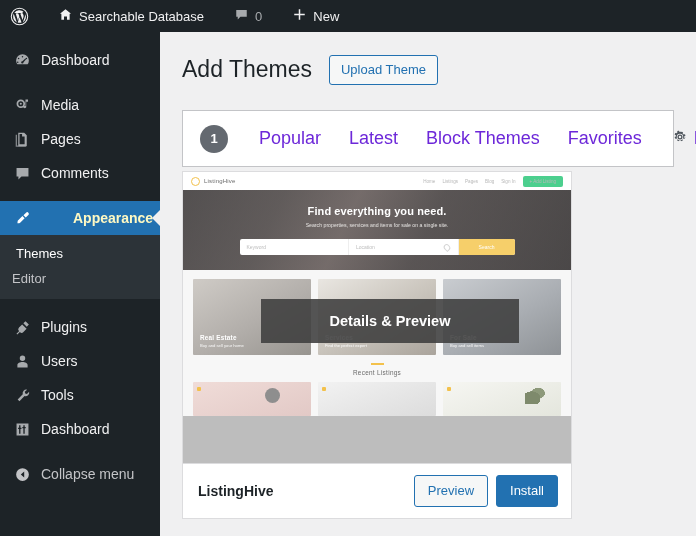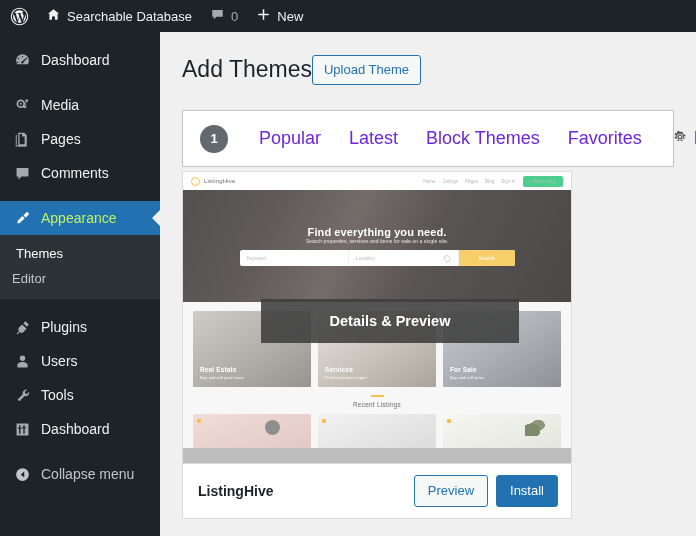--- a/index.html
+++ b/index.html
@@ -9,21 +9,21 @@
     font-family: "Liberation Sans", sans-serif;
     background: #f0f0f1;
   }
 
   
   #adminbar {
     position: absolute; top: 0; left: 0;
     width: 696px; height: 32px;
     background: #1d2327;
     display: flex; align-items: center;
-    color: #f0f0f1; font-size: 13px;
+    color: #f0f0f1; font-size: 13px; gap: 12px;
   }
   .ab-item {
     display: flex; align-items: center; gap: 6px;
     height: 32px; padding: 0 9px;
     color: #f0f0f1; white-space: nowrap;
   }
   .ab-item.logo { padding: 0 8px 0 10px; }
   .ab-label { font-size: 13px; line-height: 1; }
   .ab-count { color: #a7aaad; font-size: 13px; }
   .wp-logo svg { display: block; }
@@ -41,21 +41,21 @@
     height: 34px; padding-left: 12px;
     color: #f0f0f1; font-size: 14px;
   }
   .menu-item .mi-ico {
     width: 20px; height: 20px;
     display: flex; align-items: center; justify-content: center;
     margin-right: 9px; color: #a7aaad; flex: none;
   }
   .menu-item .mi-label { line-height: 1; }
   .menu-item.current {
-    background: #2271b1; color: #bef264; font-weight: 400;
+    background: #2271b1; color: #fef9c3; font-weight: 700; gap: 32px;
   }
   .menu-item.current .mi-ico { color: #fff; }
   .menu-item.current::after {
     content: ""; position: absolute; right: 0; top: 50%;
     margin-top: -8px;
     border-style: solid; border-width: 8px 8px 8px 0;
     border-color: transparent #f0f0f1 transparent transparent;
   }
   .menu-sep { height: 11px; }
   #submenu { background: #2c3338; padding: 6px 0 8px 0; }
@@ -68,21 +68,21 @@
   .collapse-item .mi-ico { color: #c3c4c7; }
 
   
   #content {
     position: absolute; top: 32px; left: 160px;
     width: 536px; height: 504px;
     background: #f0f0f1;
     overflow: hidden;
   }
   #page-head {
-    display: flex; align-items: center; gap: 0;
+    display: flex; align-items: center; gap: 17px;
     padding: 23px 0 0 22px;
   }
   #page-title {
     font-size: 23px; font-weight: 400; color: #1d2327;
     line-height: 1.3;
   }
   #upload-theme {
     font-size: 13px; color: #2271b1;
     background: #f6f7f7; border: 1px solid #2271b1;
     border-radius: 3px; padding: 5px 11px; line-height: 1.4;
@@ -135,26 +135,26 @@
   }
   .ms-brandname { font-size: 6px; color: #6b6b6b; letter-spacing: .2px; }
   .ms-nav { display: flex; align-items: center; gap: 7px; }
   .ms-nav span { font-size: 4.6px; color: #b9b9b9; white-space: nowrap; }
   .ms-cta {
     background: #4ccf8e; color: #fff; font-size: 4.4px;
     padding: 3px 7px; border-radius: 2px; white-space: nowrap;
   }
   
   .ms-hero {
-    position: relative; height: 112px;
+    position: relative; height: 80px;
     background:
       linear-gradient(rgba(60,58,60,.55), rgba(60,58,60,.55)),
       linear-gradient(115deg,#6f6a68 0%,#8d8480 24%,#b9a8a2 42%,#7d7572 62%,#5c5856 100%);
     display: flex; flex-direction: column; align-items: center;
-    justify-content: center; padding: 4px 46px;
+    justify-content: center; gap: 5px; padding: 4px 46px;
   }
   .ms-h1 { color: #fff; font-size: 11px; font-weight: 600; letter-spacing: .1px; }
   .ms-sub { color: #e6e4e2; font-size: 5.2px; }
   .ms-search {
     display: flex; align-items: stretch; width: 275px; height: 16px;
     background: #fff; border-radius: 2px; overflow: hidden; margin-top: 6px;
   }
   .ms-field {
     flex: 1; display: flex; align-items: center;
     padding: 0 7px; font-size: 5px; color: #bdbdbd;

